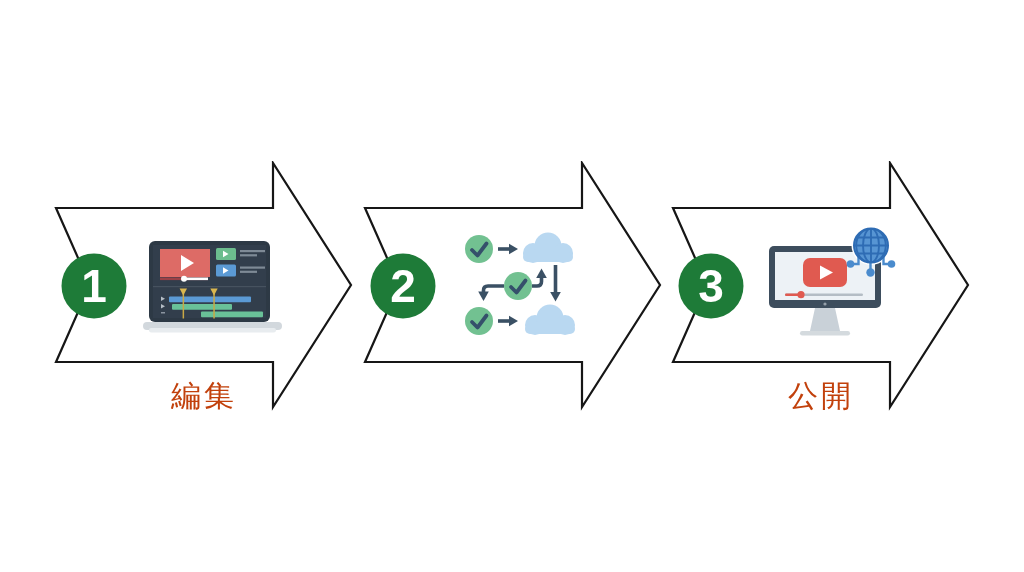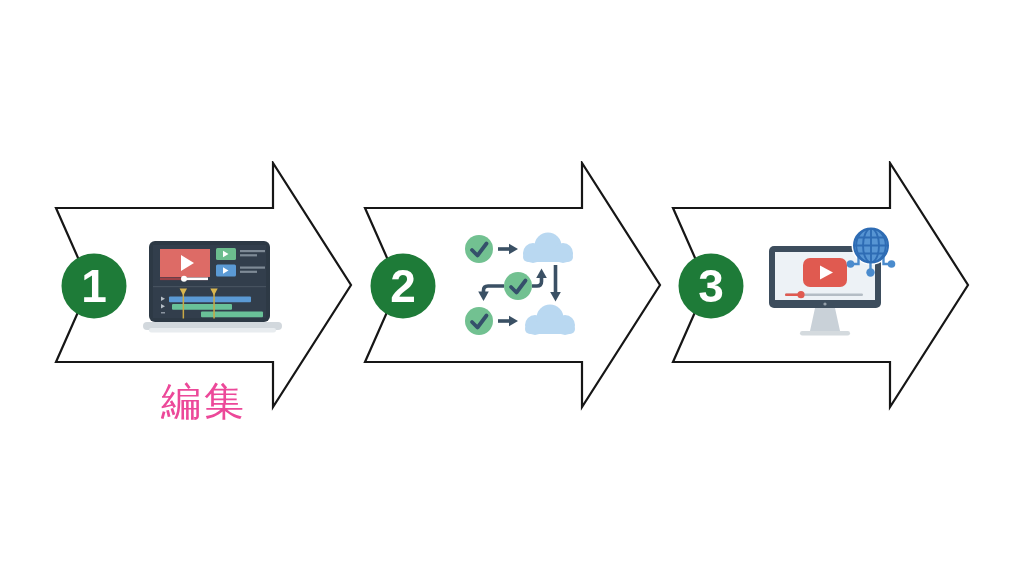--- a/index.html
+++ b/index.html
@@ -14,22 +14,22 @@
   .step.s3{left:671px;}
   .arrow-svg{position:absolute;left:0;top:0;display:block;}
   .badge-svg{position:absolute;left:5px;top:90px;display:block;}
   .badge-num{font-family:"Liberation Sans","DejaVu Sans",sans-serif;font-weight:bold;font-size:46px;}
   .icon-svg{position:absolute;display:block;}
   .icon-laptop{left:89px;top:76px;}
   .icon-flow{left:99px;top:69px;}
   .icon-monitor{left:95px;top:65px;}
   .step-label{
     position:absolute;top:220px;left:0;width:100%;
-    text-align:center;font-size:40px;line-height:1;letter-spacing:3px;
-    color:#ec4899;font-weight:400;
+    text-align:center;font-size:30px;line-height:1;letter-spacing:3px;
+    color:#c2410c;font-weight:400;
     font-family:"Liberation Sans","DejaVu Sans",sans-serif;
   }
 </style>
 </head>
 <body>
 
 <div class="stage">
 
   <div class="step s1">
     <svg class="arrow-svg" width="300" height="250" viewBox="0 0 300 250">
@@ -176,15 +176,16 @@
         </g>
         <circle cx="105" cy="19.5" r="17" fill="none" stroke="#2e6cb4" stroke-width="2"></circle>
       </g>
     </svg>
 
     <svg class="badge-svg" width="70" height="70" viewBox="0 0 70 70">
       <circle cx="35" cy="35" r="32.5" fill="#1e7b38"></circle>
       <text class="badge-num" x="35" y="51" text-anchor="middle" fill="#ffffff">3</text>
     </svg>
 
+    <div class="step-label">公開</div>
   </div>
 
 </div>
 
 </body></html>

